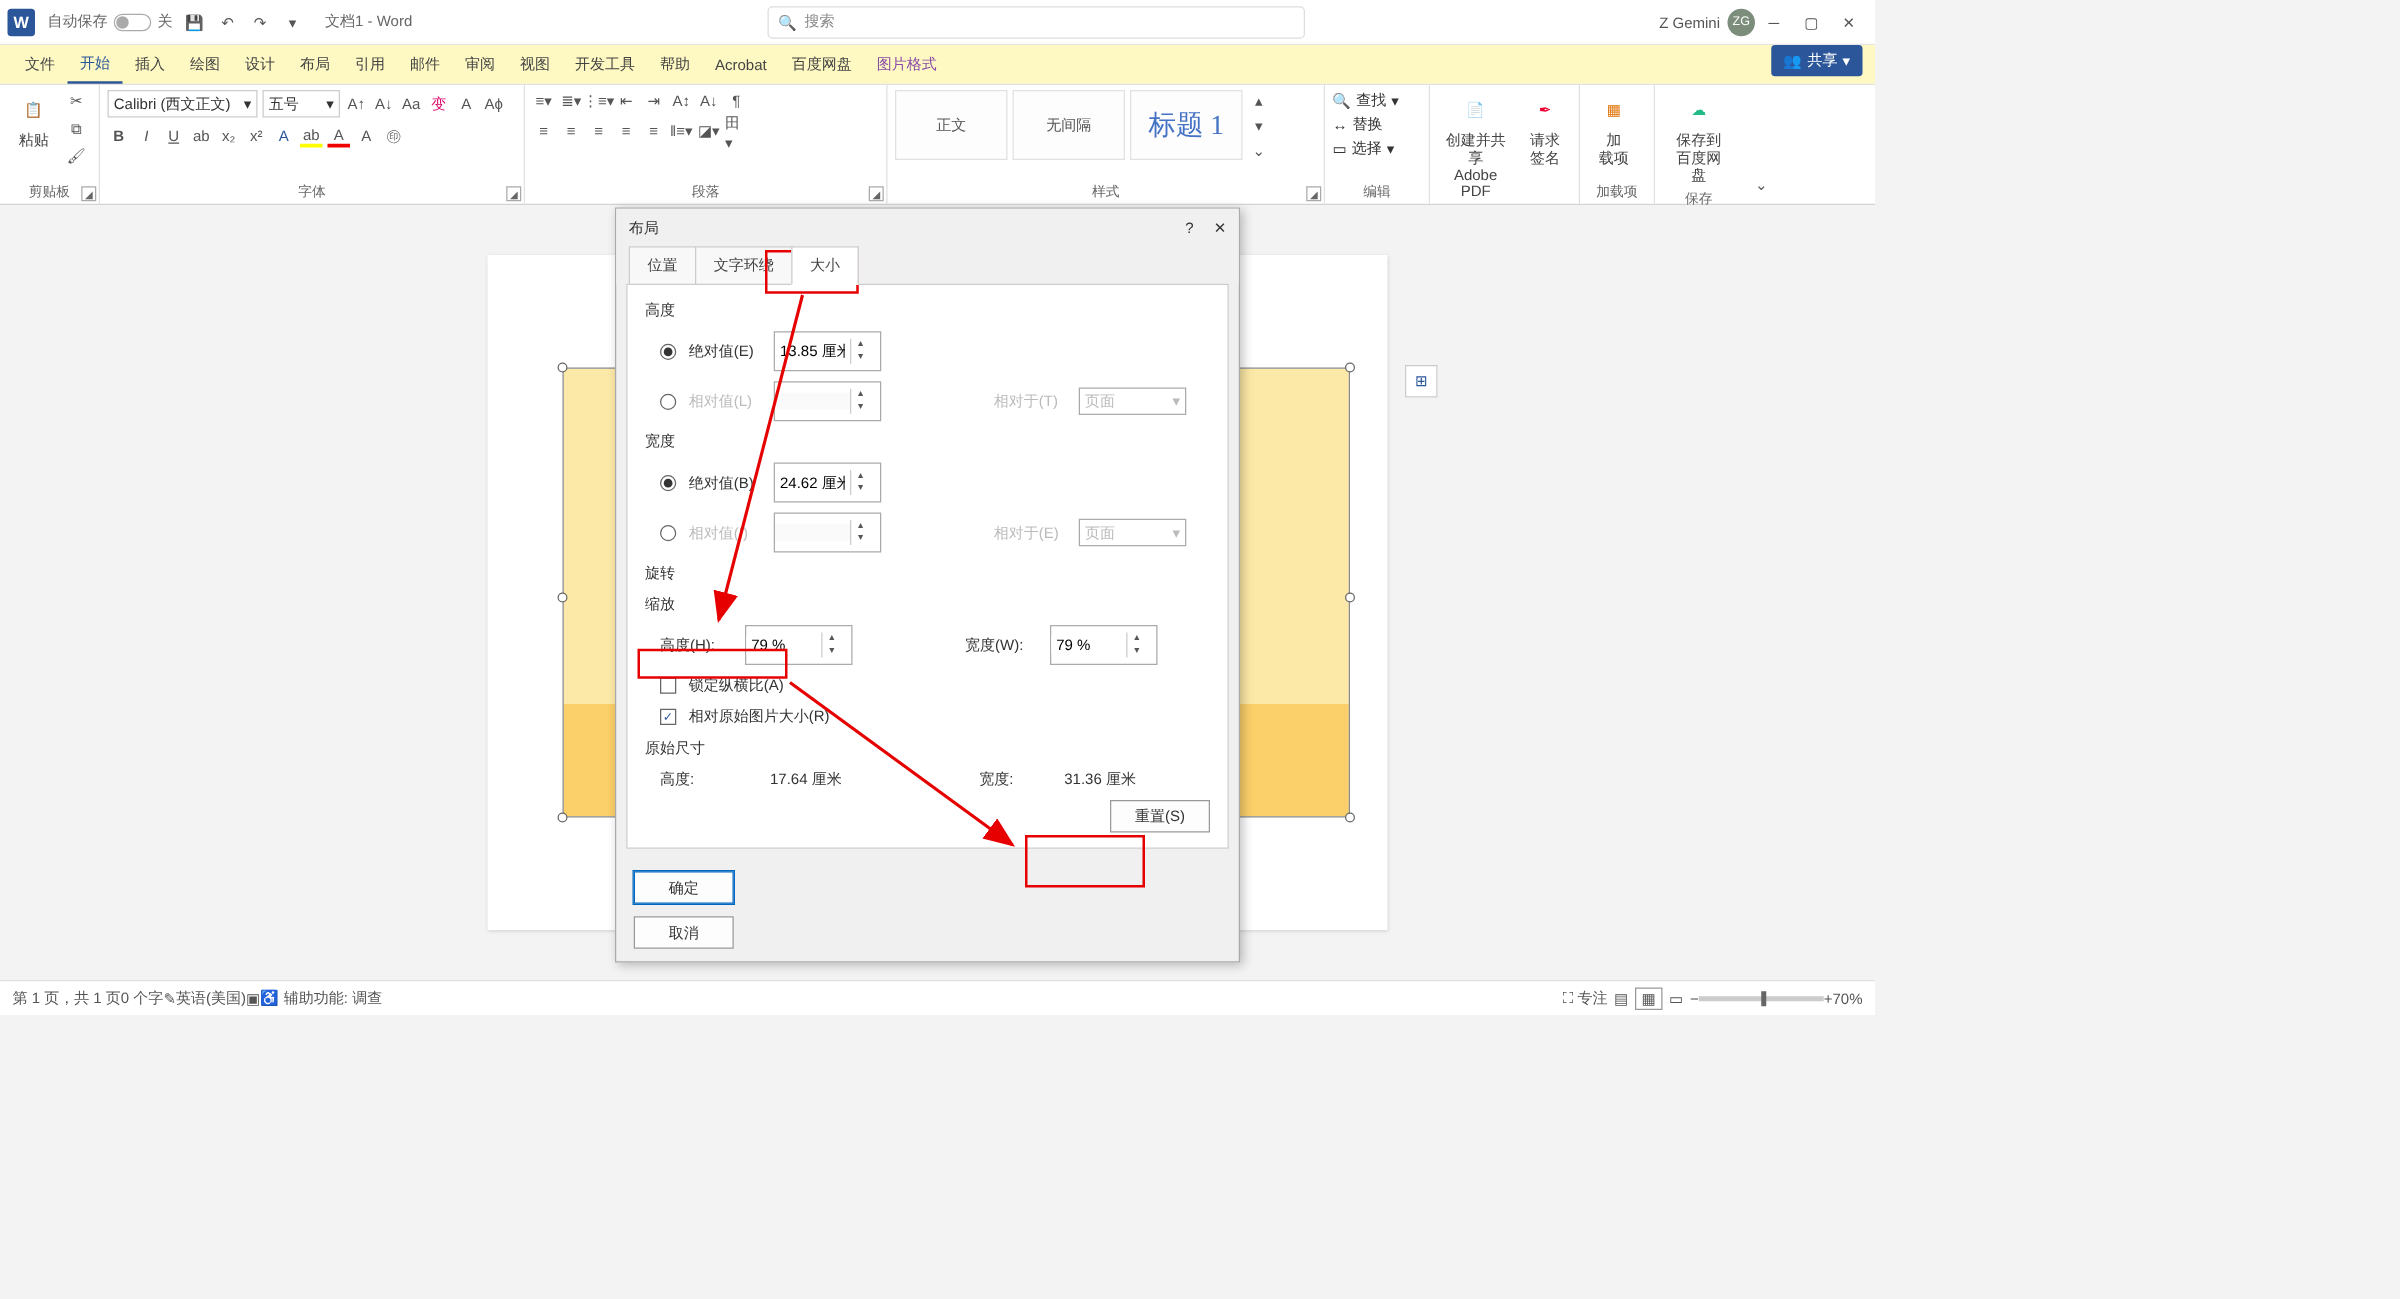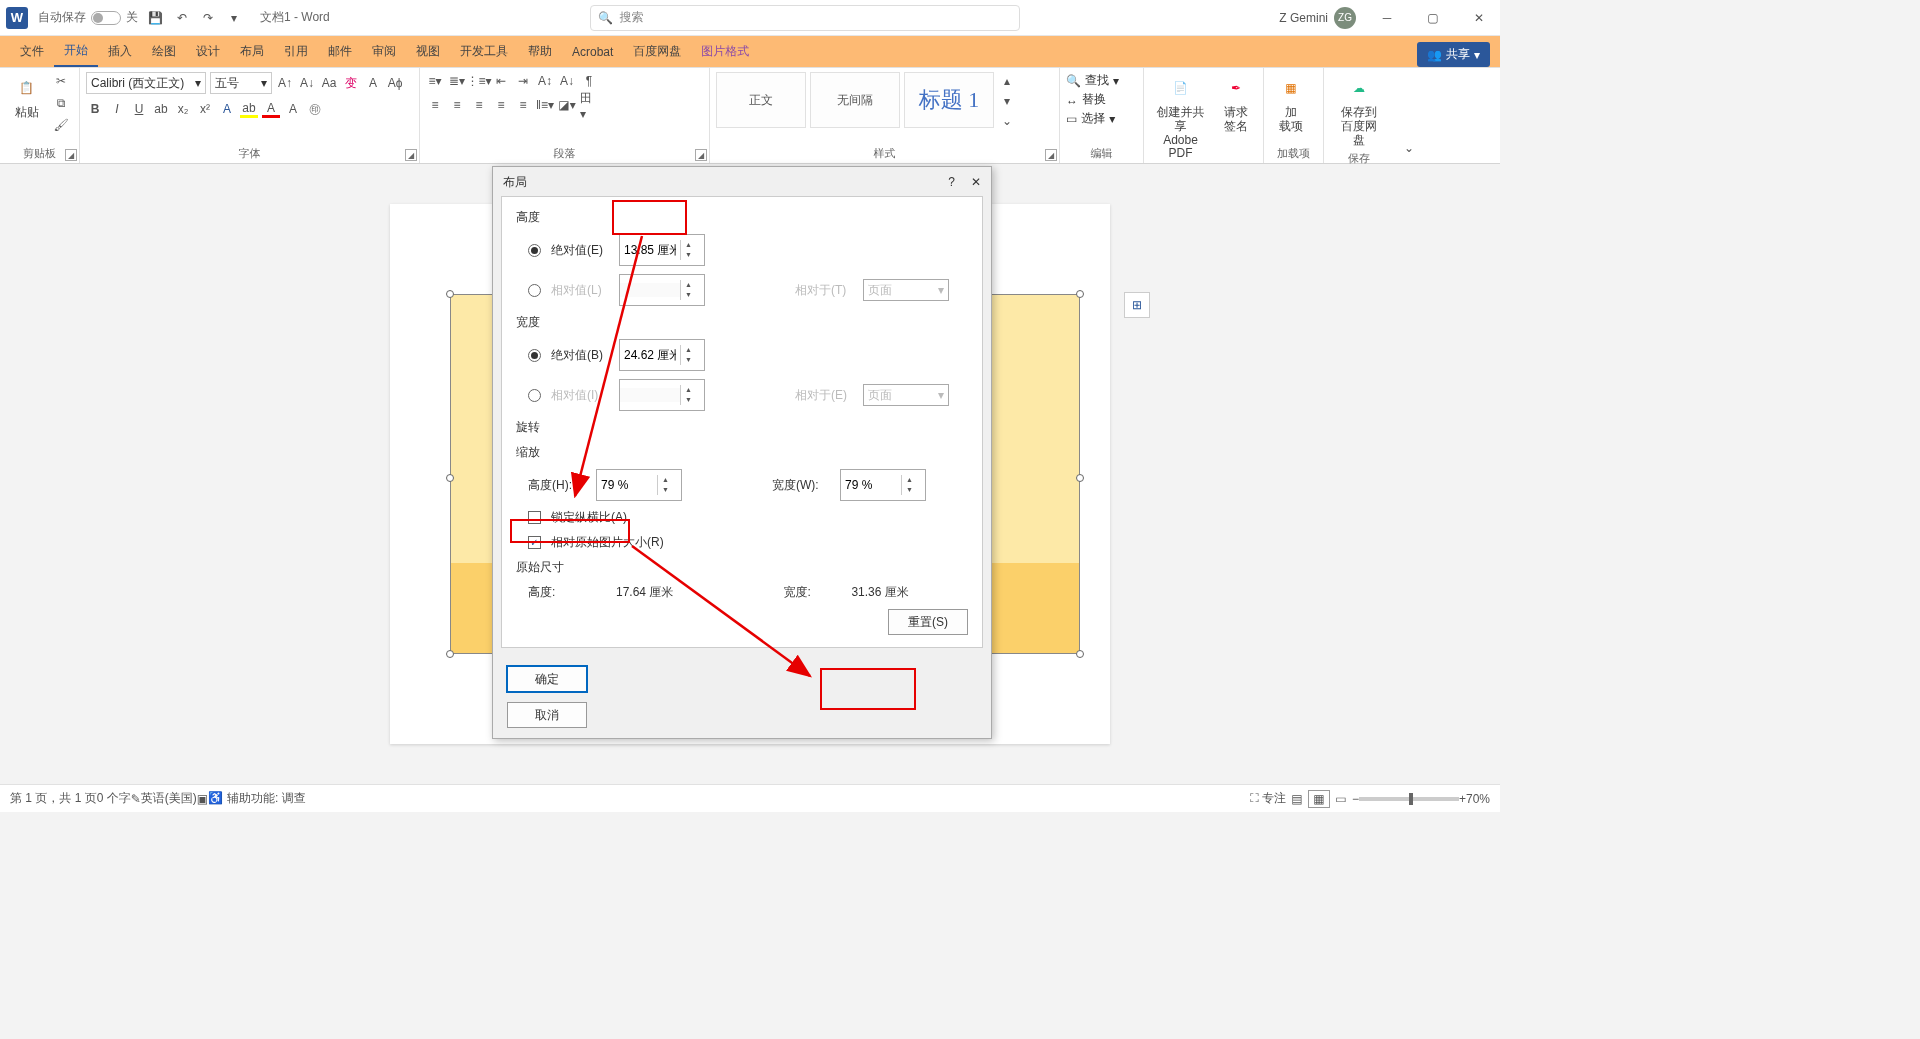--- a/index.html
+++ b/index.html
@@ -8,27 +8,27 @@
 
 .titlebar { height: 36px; background: #fff; display: flex; align-items: center; padding: 0 6px; justify-content: space-between; border-bottom: 1px solid #e6e6e6; }
 .titlebar-left { display: flex; align-items: center; gap: 10px; }
 .word-logo { width: 22px; height: 22px; background: #2b579a; border-radius: 3px; display: flex; align-items: center; justify-content: center; color: #fff; font-weight: bold; font-size: 13px; }
 .autosave { display: flex; align-items: center; gap: 5px; color: #666; }
 .toggle { width: 30px; height: 14px; border: 1px solid #aaa; border-radius: 8px; position: relative; background: #fff; }
 .toggle::after { content: ""; position: absolute; left: 1px; top: 1px; width: 10px; height: 10px; background: #aaa; border-radius: 50%; }
 .qat-icon { width: 16px; height: 16px; color: #555; display: flex; align-items: center; justify-content: center; }
 .titlebar-center { flex: 1; display: flex; justify-content: center; }
 .searchbox { width: 430px; height: 26px; border: 1px solid #ddd; border-radius: 4px; display: flex; align-items: center; padding: 0 8px; gap: 6px; color: #888; }
-.titlebar-right { display: flex; align-items: center; gap: 16px; }
+.titlebar-right { display: flex; align-items: center; gap: 0; }
 .user { display: flex; align-items: center; gap: 6px; color: #555; }
 .avatar { width: 22px; height: 22px; border-radius: 50%; background: #7c8d7c; color: #fff; font-size: 10px; display: flex; align-items: center; justify-content: center; }
 .winbtn { width: 30px; height: 22px; display: flex; align-items: center; justify-content: center; color: #555; position:relative; }
 
 
-.ribbon-tabs { height: 32px; background: #fdba74; display: flex; align-items: flex-end; padding: 0 10px; gap: 0; border-bottom: 1px solid #e1e1e1; justify-content: space-between; }
+.ribbon-tabs { height: 32px; background: #fef9c3; display: flex; align-items: flex-start; padding: 0 10px; gap: 0; border-bottom: 1px solid #e1e1e1; justify-content: space-between; }
 .tabs-left { display: flex; align-items: center; }
 .tab { padding: 6px 10px; color: #444; cursor: pointer; }
 .tab.active { color: #2b579a; border-bottom: 2px solid #2b579a; font-weight: 500; }
 .tab.context { color: #8b4ba8; }
 .share-btn { background: #2b579a; color: #fff; padding: 4px 10px; border-radius: 3px; display: flex; align-items: center; gap: 4px; font-size: 12px; }
 
 
 .ribbon { height: 96px; background: #fff; display: flex; border-bottom: 1px solid #d4d4d4; }
 .group { border-right: 1px solid #e1e1e1; padding: 4px 6px 2px 6px; display: flex; flex-direction: column; justify-content: space-between; position: relative; }
 .group-label { text-align: center; color: #666; font-size: 11px; padding-top: 2px; }
@@ -329,20 +329,25 @@
 </div>
 
 <div class="dialog">
   <div class="dtitle">
     <span class="dtitle-txt">布局</span>
     <div class="dtitle-right">
       <span>?</span>
       <span>✕</span>
     </div>
   </div>
+  <div class="tabstrip">
+    <div class="dtab">位置</div>
+    <div class="dtab">文字环绕</div>
+    <div class="dtab active">大小</div>
+  </div>
   <div class="dbody">
 
     <div class="section-title">高度</div>
     <div style="padding-left:12px">
       <div class="frow">
         <span class="radio checked"></span>
         <span class="lbl">绝对值(E)</span>
         <div class="spin">
             <input value="13.85 厘米" style="">
             <div class="arrows">

